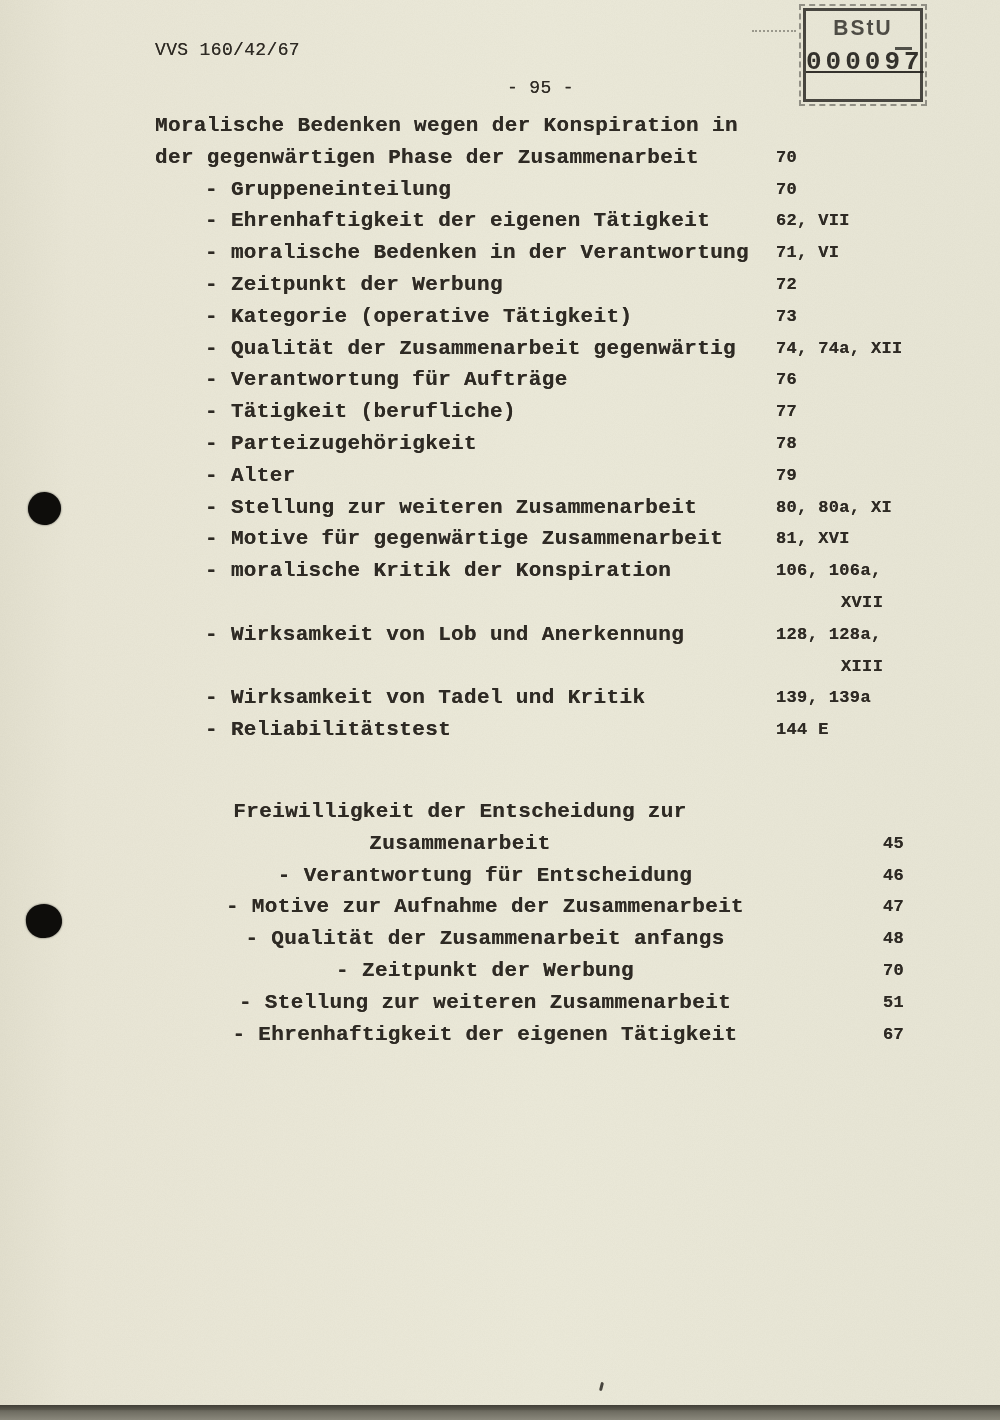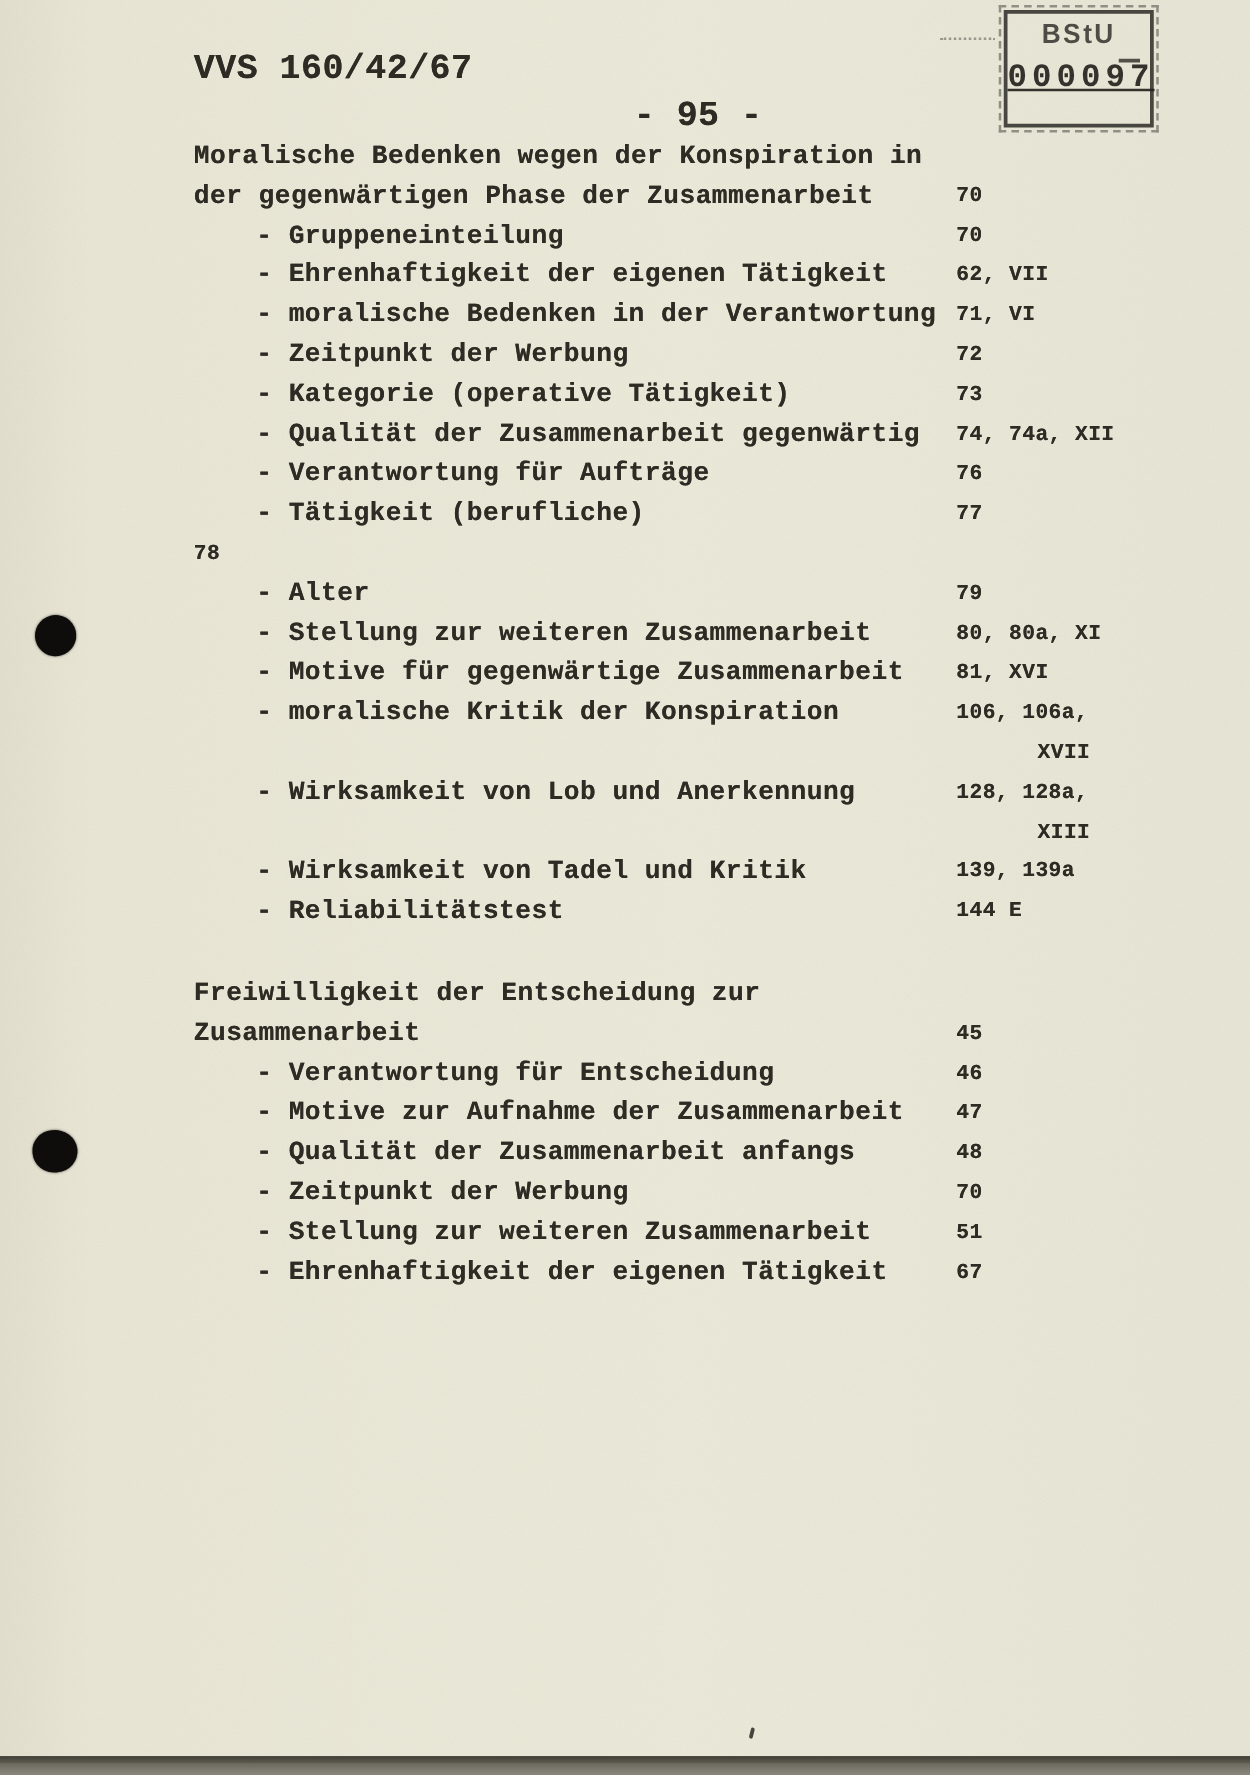--- a/index.html
+++ b/index.html
@@ -19,22 +19,22 @@
     overflow:hidden;
     background:
       linear-gradient(90deg, #e2dfce 0%, var(--paper) 7%, #ebe9d9 55%, #e7e5d5 100%);
     color:var(--ink);
   }
   .grain{
     position:absolute;left:0;top:0;width:1000px;height:1420px;
     opacity:.55;pointer-events:none;mix-blend-mode:multiply;
   }
   .typed{
-    font-weight:bold;
-    font-size:28px;
+    font-weight:normal;
+    font-size:18px;
     letter-spacing:.35px;
     color:var(--ink);
     text-shadow:0 0 .5px rgba(46,42,36,.8);
   }
   .classification{
     position:absolute;left:155px;top:40px;
   }
   .page-number{
     position:absolute;left:507px;top:78px;
   }
@@ -65,25 +65,26 @@
     background:rgba(43,42,38,.8);
   }
   .faint-dots{
     position:absolute;left:752px;top:30px;width:44px;height:0;
     border-top:2px dotted rgba(60,58,50,.45);
   }
   
   .toc{position:absolute;left:0;top:0;width:1000px;height:1420px;}
   .toc-section{position:absolute;left:155px;width:845px;}
   .toc-section-0{top:110px;}
-  .toc-section-1{top:780px;}
+  .toc-section-1{top:796px;text-align:center;}
   .row{
     display:grid;
     grid-template-columns:610px 235px;
     line-height:31.8px;
+    gap:11px;
   }
   .row .label{
     font-weight:bold;font-size:21px;letter-spacing:.35px;
     text-shadow:0 0 .5px rgba(46,42,36,.8);
     white-space:pre;
   }
   .row .label.item{
     padding-left:80px;text-indent:-30px;
   }
   .row .pages{
@@ -171,20 +172,21 @@
   </div>
         <div class="row">
     <span class="label item">- Verantwortung für Aufträge</span>
     <span class="pages">76</span>
   </div>
         <div class="row">
     <span class="label item">- Tätigkeit (berufliche)</span>
     <span class="pages">77</span>
   </div>
         <div class="row">
+    <span class="label item">- Parteizugehörigkeit</span>
     <span class="pages">78</span>
   </div>
         <div class="row">
     <span class="label item">- Alter</span>
     <span class="pages">79</span>
   </div>
         <div class="row">
     <span class="label item">- Stellung zur weiteren Zusammenarbeit</span>
     <span class="pages">80, 80a, XI</span>
   </div>

